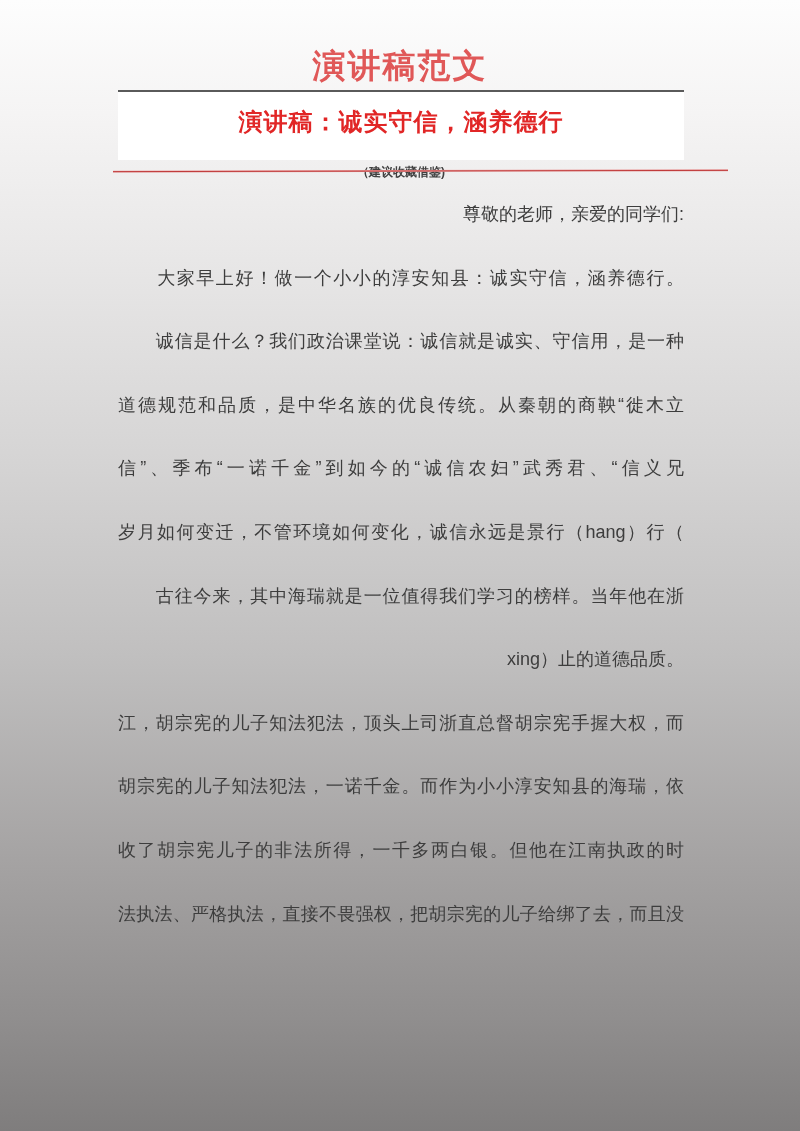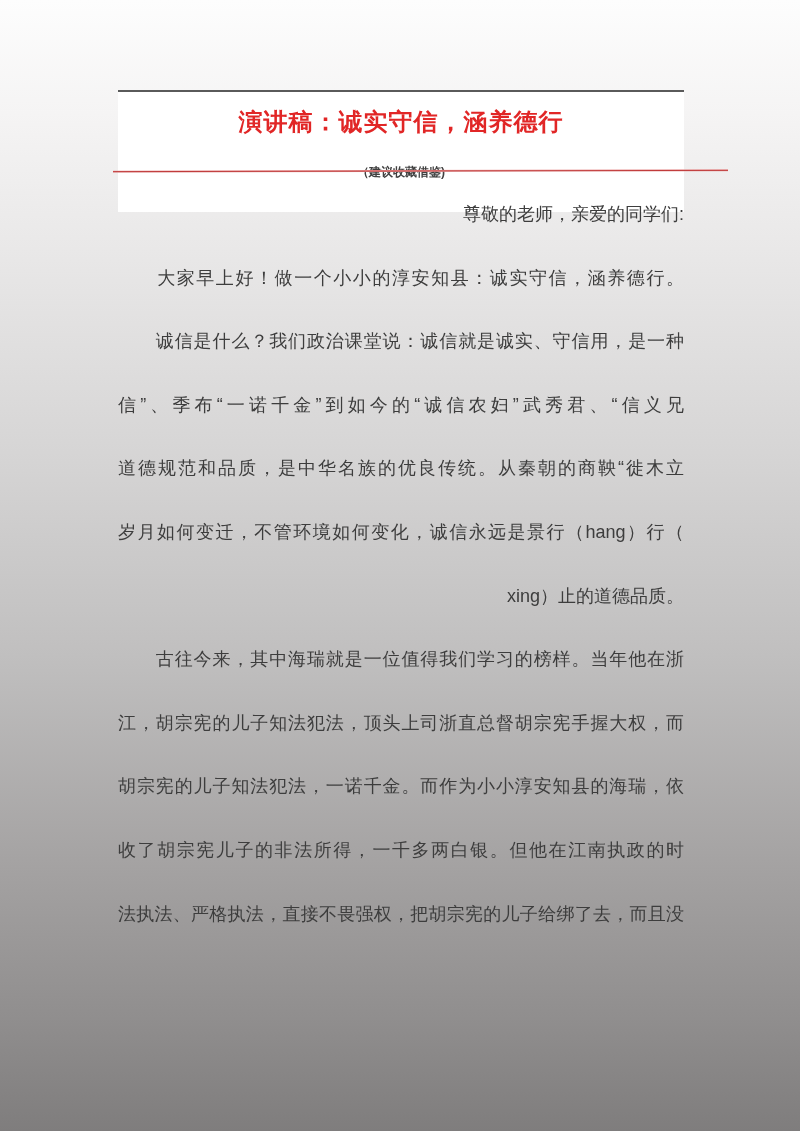--- a/index.html
+++ b/index.html
@@ -22,21 +22,21 @@
     text-align: center;
     font-family: "Liberation Serif", "DejaVu Serif", serif;
     font-size: 33px;
     font-weight: bold;
     letter-spacing: 2px;
     color: #e05858;
   }
   .title-box {
     position: absolute;
     left: 118px; top: 90px;
-    width: 566px; height: 122px;
+    width: 566px; height: 70px;
     background: #ffffff;
     border-top: 2px solid #5a5a5a;
     box-sizing: border-box;
     text-align: center;
   }
   .box-title {
     margin-top: 14px;
     font-size: 24px;
     font-weight: bold;
     letter-spacing: 1px;
@@ -71,36 +71,37 @@
   .body-line.fill {
     text-align: justify;
     text-align-last: justify;
   }
 </style>
 </head>
 <body>
 
 <div class="page">
 
+  <h1 class="doc-title">演讲稿范文</h1>
 
   <div class="title-box">
     <div class="box-title">演讲稿：诚实守信，涵养德行</div>
     <div class="box-subtitle">（建议收藏借鉴)</div>
   </div>
 
   <div class="red-line"></div>
 
   <div class="body-text">
     <div class="body-line">尊敬的老师，亲爱的同学们:</div>
     <div class="body-line fill">　　大家早上好！做一个小小的淳安知县：诚实守信，涵养德行。</div>
     <div class="body-line fill">　　诚信是什么？我们政治课堂说：诚信就是诚实、守信用，是一种</div>
+    <div class="body-line fill">道德规范和品质，是中华名族的优良传统。从秦朝的商鞅“徙木立</div>
     <div class="body-line fill">信”、季布“一诺千金”到如今的“诚信农妇”武秀君、“信义兄</div>
-    <div class="body-line fill">道德规范和品质，是中华名族的优良传统。从秦朝的商鞅“徙木立</div>
     <div class="body-line fill">岁月如何变迁，不管环境如何变化，诚信永远是景行（hang）行（</div>
+    <div class="body-line fill">　　古往今来，其中海瑞就是一位值得我们学习的榜样。当年他在浙</div>
     <div class="body-line">xing）止的道德品质。</div>
-    <div class="body-line fill">　　古往今来，其中海瑞就是一位值得我们学习的榜样。当年他在浙</div>
     <div class="body-line fill">江，胡宗宪的儿子知法犯法，顶头上司浙直总督胡宗宪手握大权，而</div>
     <div class="body-line fill">胡宗宪的儿子知法犯法，一诺千金。而作为小小淳安知县的海瑞，依</div>
     <div class="body-line fill">收了胡宗宪儿子的非法所得，一千多两白银。但他在江南执政的时</div>
     <div class="body-line fill">法执法、严格执法，直接不畏强权，把胡宗宪的儿子给绑了去，而且没</div>
   </div>
 
 </div>
 
 </body></html>

